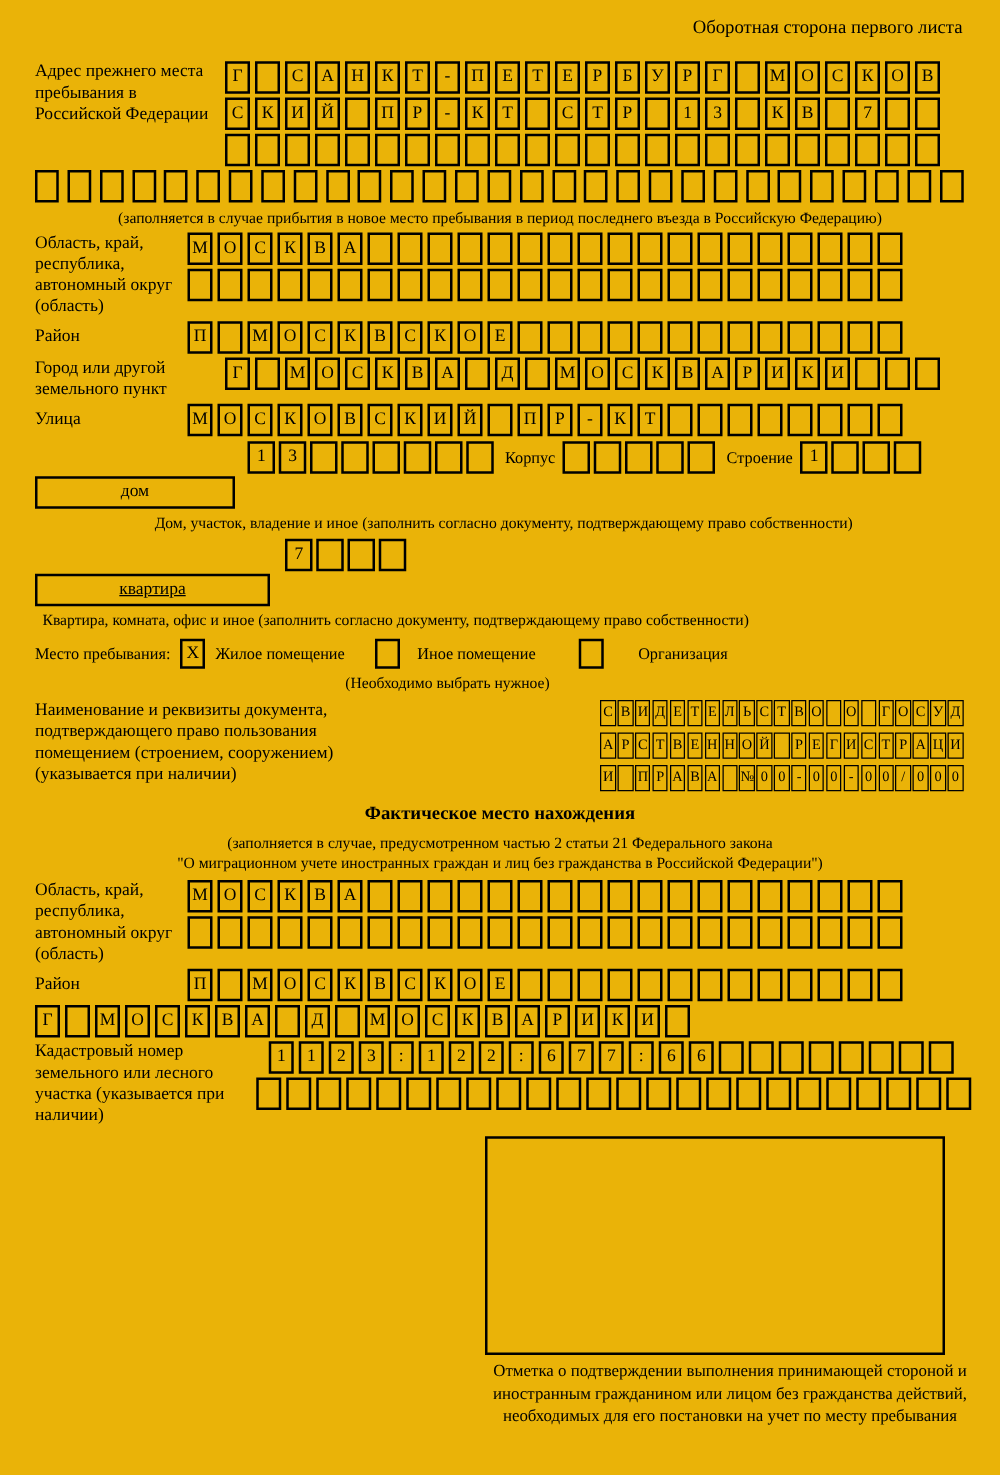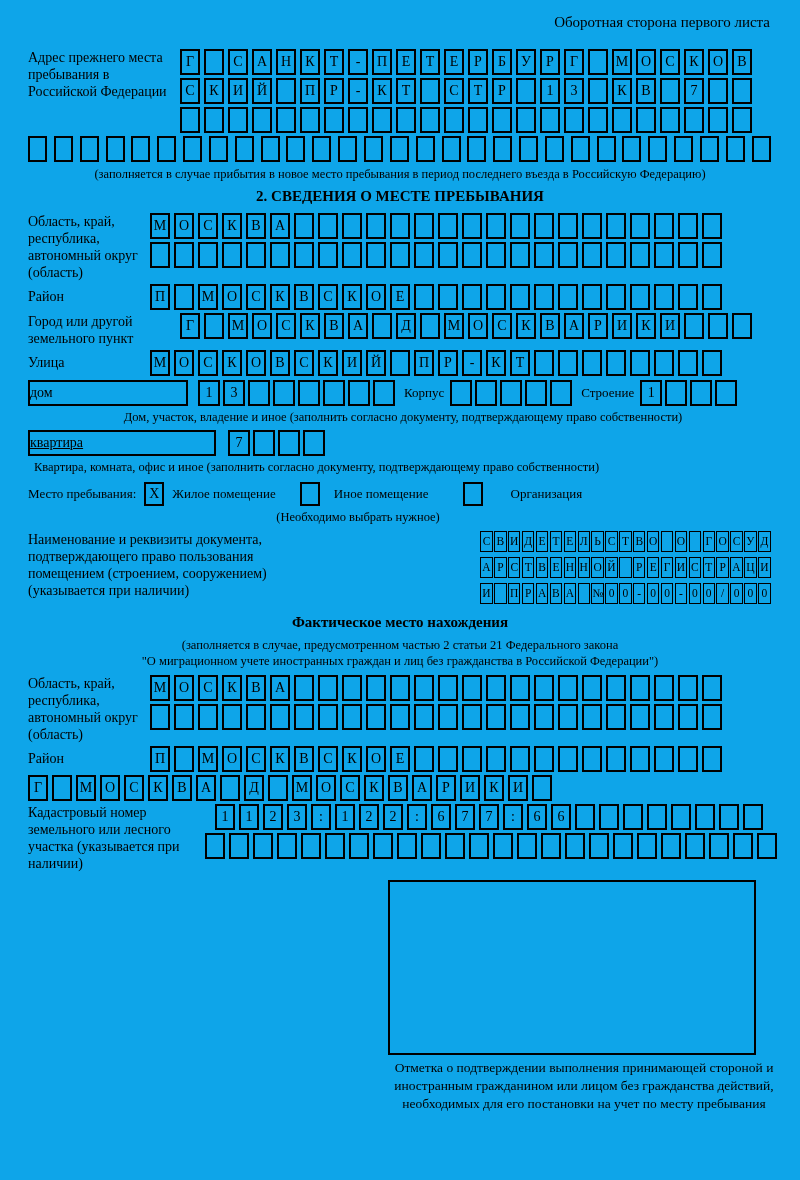--- a/index.html
+++ b/index.html
@@ -1,34 +1,34 @@
 <!DOCTYPE html>
 <html><head>
 <meta charset="utf-8">
 <style>
   html,body{margin:0;padding:0;background:#fff;}
   .page{width:800px;height:1180px;box-sizing:border-box;padding:14px 28px 0 28px;overflow:hidden;
-        font-family:"Liberation Serif","DejaVu Serif",serif;color:#000;background:#0ea5e9;}
+        font-family:"Liberation Serif","DejaVu Serif",serif;color:#000;background:#eab308;}
   .hdr{text-align:right;font-size:15px;padding-right:2px;margin-bottom:18px;}
   .frow{display:flex;align-items:flex-start;margin-bottom:3px;}
   .flabel{font-size:14px;line-height:17px;flex-shrink:0;}
   .w152{width:152px;} .w122{width:122px;} .w187{width:187px;} .w270{width:270px;}
   .cellrows{display:flex;flex-direction:column;gap:3px;}
   .cells{display:flex;}
   .cell{width:20px;height:26px;border:2px solid #000;box-sizing:border-box;margin-right:4px;
         font-size:14px;line-height:22px;text-align:center;flex-shrink:0;}
   .cells .cell:last-child{margin-right:0;}
   .cells.wide .cell{width:19px;margin-right:6.85px;}
   .cells.md .cell{width:22px;margin-right:3px;}
   .cells.sm .cell{width:12.4px;height:21px;border-width:1.5px;margin-right:1.5px;font-size:11.5px;line-height:18px;}
   .note{font-size:12.5px;line-height:16px;}
   .center{text-align:center;}
   .sect-title{font-size:15px;font-weight:bold;text-align:center;margin:6px 0 8px 0;}
-  .widebox{border:2px solid #000;height:26px;box-sizing:border-box;
-           font-size:14px;line-height:22px;flex-shrink:0;}
+  .widebox{border:2px solid #000;height:26px;box-sizing:border-box;text-align:center;
+           font-size:14px;line-height:22px;flex-shrink:0;margin-top:28px;}
   .inline-label{font-size:13px;line-height:26px;flex-shrink:0;}
   .checkbox{width:20px;height:24px;border:2px solid #000;box-sizing:border-box;text-align:center;
             font-size:14px;line-height:20px;flex-shrink:0;}
   .mesto-row{display:flex;align-items:center;margin-top:6px;margin-bottom:2px;}
   .stampwrap{margin-left:360px;width:392px;margin-top:8px;}
   .stampbox{width:368px;height:175px;border:2px solid #000;box-sizing:border-box;}
   .stampnote{font-size:13.5px;line-height:18px;text-align:center;margin-top:4px;}
   .doc-rows{flex:1;display:flex;flex-direction:column;gap:5px;}
   .doc-rows .cells{justify-content:flex-end;}
   .mb6{margin-bottom:6px;} .mb4{margin-bottom:4px;} .mt4{margin-top:4px;}
@@ -149,21 +149,20 @@
       <span class="cell"></span>
       <span class="cell"></span>
       <span class="cell"></span>
       <span class="cell"></span>
       <span class="cell"></span>
       <span class="cell"></span>
       <span class="cell"></span>
     </div>
   <div class="note center mt4 mb4">(заполняется в случае прибытия в новое место пребывания в период последнего въезда в Российскую Федерацию)</div>
 
-  <div class="sect-title">2. СВЕДЕНИЯ О МЕСТЕ ПРЕБЫВАНИЯ</div>
 
   <div class="frow">
     <div class="flabel w122">Область, край, республика, автономный округ (область)</div>
     <div class="cellrows">
       <div class="cells">
           <span class="cell">М</span>
           <span class="cell">О</span>
           <span class="cell">С</span>
           <span class="cell">К</span>
           <span class="cell">В</span>

